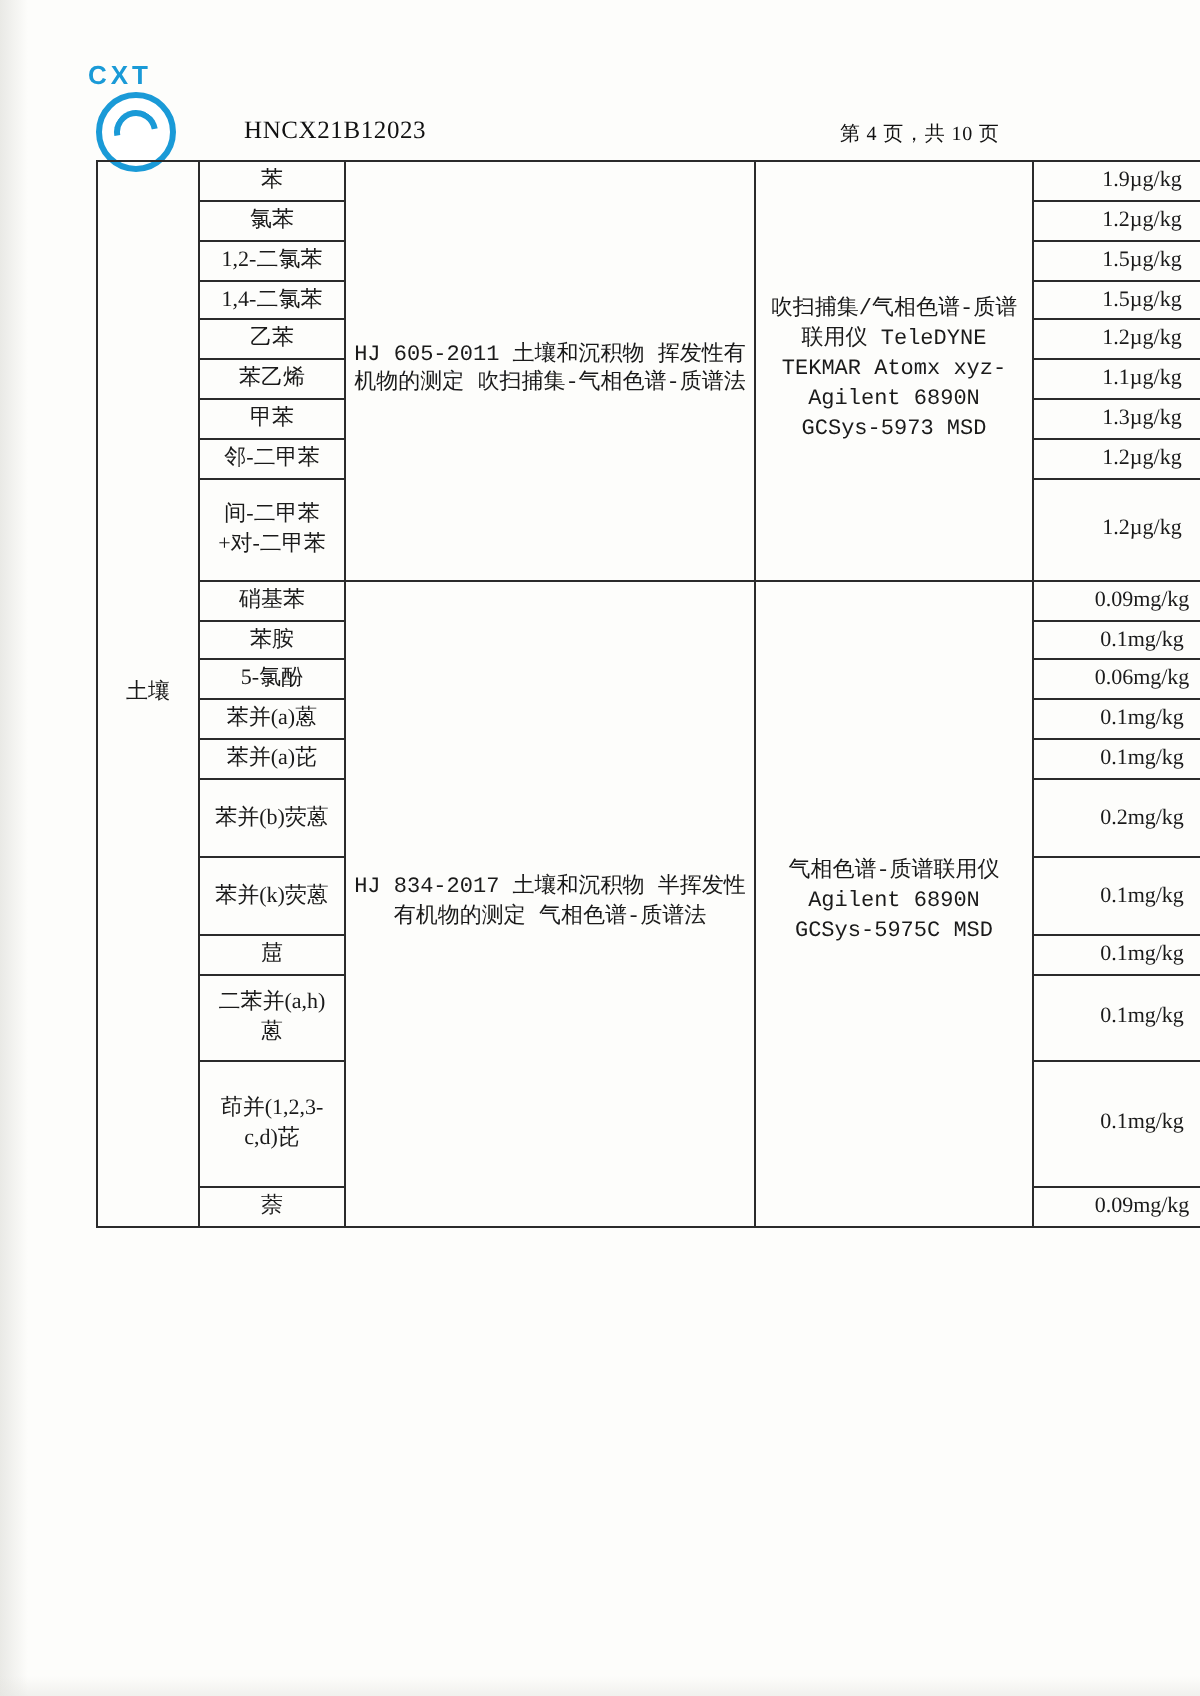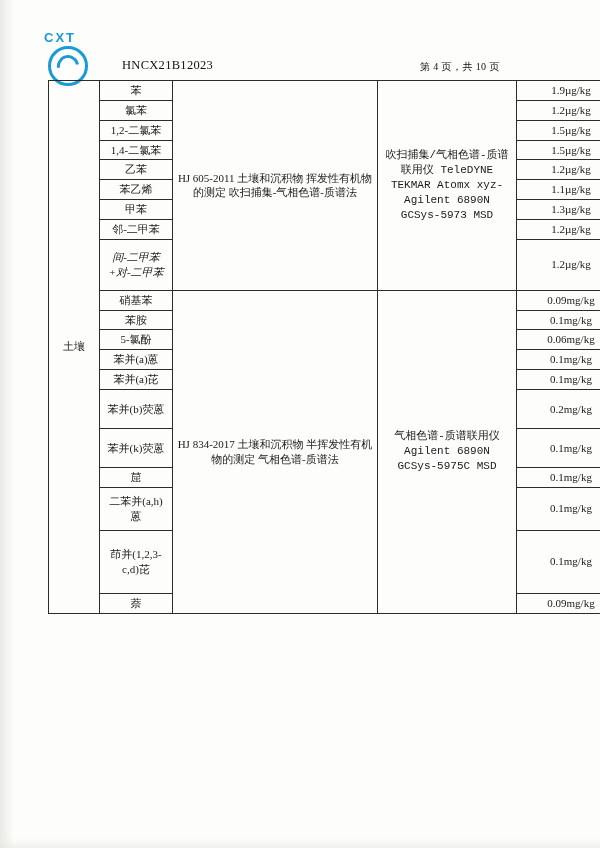--- a/index.html
+++ b/index.html
@@ -108,20 +108,21 @@
     text-align: center;
     font-size: 11.5px;
     padding: 3px 3px;
   }
   td.col-method {
     width: 196px;
     text-align: center;
     font-size: 11.5px;
     line-height: 1.7;
     padding: 6px 10px;
+    font-family: Liberation Mono, monospace;
   }
   td.col-instr {
     width: 130px;
     text-align: center;
     font-size: 11.5px;
     line-height: 1.8;
     padding: 6px 6px;
     font-family: Liberation Mono, monospace;
   }
   td.col-limit {
@@ -197,21 +198,21 @@
         </tr>
         <tr>
           <td class="col-item">甲苯</td>
           <td class="col-limit">1.3µg/kg</td>
         </tr>
         <tr>
           <td class="col-item">邻-二甲苯</td>
           <td class="col-limit">1.2µg/kg</td>
         </tr>
         <tr>
-          <td class="col-item" style="height:46px;font-style:italic;">间-二甲苯+对-二甲苯</td>
+          <td class="col-item" style="height:46px;">间-二甲苯+对-二甲苯</td>
           <td class="col-limit">1.2µg/kg</td>
         </tr>
 
         <tr>
           <td class="col-item">硝基苯</td>
           <td class="col-method" rowspan="11">HJ 834-2017 土壤和沉积物  半挥发性有机物的测定  气相色谱-质谱法</td>
           <td class="col-instr" rowspan="11">气相色谱-质谱联用仪 Agilent 6890N GCSys-5975C MSD</td>
           <td class="col-limit">0.09mg/kg</td>
         </tr>
         <tr>

